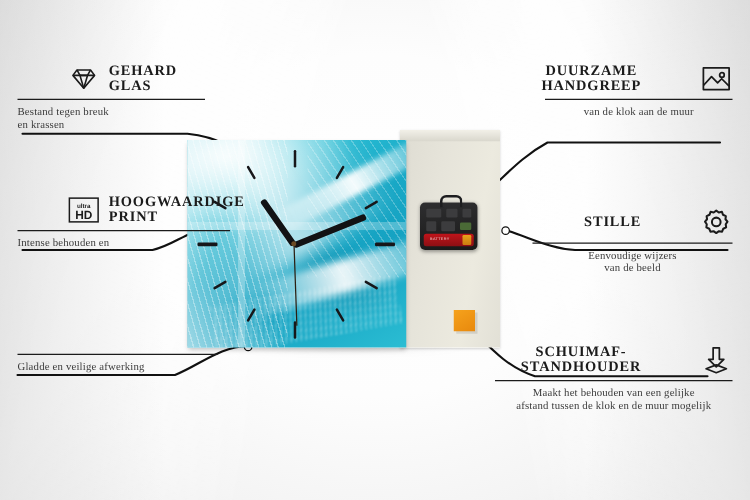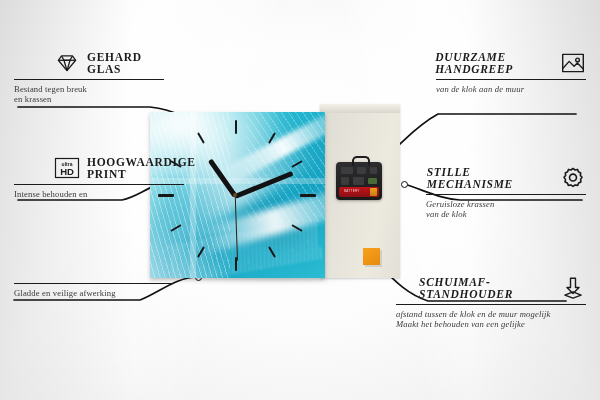--- a/index.html
+++ b/index.html
@@ -92,21 +92,21 @@
   
   .callout{position:absolute;}
   .co-title{font-family:"Liberation Serif", serif;font-weight:bold;font-size:11.5px;
       letter-spacing:.7px;color:#1b1b1b;line-height:12.5px;text-transform:uppercase;}
   .co-rule{height:1px;background:#1b1b1b;margin:3px 0 4px 0;}
   .co-desc{font-family:"Liberation Serif", serif;font-size:8.6px;color:#3a3a3a;
       line-height:10px;letter-spacing:.15px;}
   .co-head{display:flex;align-items:center;gap:7px;}
   .co-left .co-head{justify-content:flex-start;}
   .co-right .co-head{justify-content:flex-end;}
-  .co-right .co-title,.co-right .co-desc{text-align:left;font-style:italic;}
+  .co-right .co-title,.co-right .co-desc{text-align:center;}
   .ico{width:26px;height:26px;flex:0 0 26px;color:#1b1b1b;padding-left:40px;}
   .ico svg{display:block;width:26px;height:26px;}
 
   .connector-layer{position:absolute;inset:0;pointer-events:none;}
   .dot{position:absolute;width:7px;height:7px;border-radius:50%;
       background:#ffffff;border:1.4px solid #111;box-sizing:border-box;}
 </style>
 </head>
 <body>
 
@@ -247,47 +247,46 @@
       </span>
     </div>
     <div class="co-rule"></div>
     <div class="co-desc">van de klok aan de muur</div>
   </div>
 
   <div class="callout co-right" style="left:426px;top:165px;width:160px;">
     <div class="co-head">
       <span>
         <div class="co-title">STILLE</div>
-        <div class="co-title">MECHANISME</div>
       </span>
       <span class="ico">
         <svg viewBox="0 0 24 24" fill="none" stroke="currentColor" stroke-width="1.5" stroke-linejoin="round">
           <path d="M12 3.2 L13.9 4.6 L16.2 4.1 L17 6.3 L19.1 7.3 L18.8 9.6 L20.3 11.4 L19 13.3 L19.3 15.6
                    L17.2 16.6 L16.3 18.8 L14 18.4 L12 19.8 L10 18.4 L7.7 18.8 L6.8 16.6 L4.7 15.6
                    L5 13.3 L3.7 11.4 L5.2 9.6 L4.9 7.3 L7 6.3 L7.8 4.1 L10.1 4.6 Z"></path>
           <circle cx="12" cy="11.6" r="3.2"></circle>
         </svg>
       </span>
     </div>
     <div class="co-rule"></div>
-    <div class="co-desc">Geruisloze krassen</div>
-    <div class="co-desc">van de klok</div>
+    <div class="co-desc">Eenvoudige wijzers</div>
+    <div class="co-desc">van de beeld</div>
   </div>
 
   <div class="callout co-right" style="left:396px;top:275px;width:190px;">
     <div class="co-head">
       <span>
         <div class="co-title">SCHUIMAF-</div>
         <div class="co-title">STANDHOUDER</div>
       </span>
       <span class="ico">
         <svg viewBox="0 0 24 24" fill="none" stroke="currentColor" stroke-width="1.3" stroke-linejoin="round">
           <path d="M9.7 3 H14.3 V11.5 H17.6 L12 17 L6.4 11.5 H9.7 Z"></path>
           <path d="M4.5 18.5 L12 15.6 L19.5 18.5 L12 21.4 Z"></path>
         </svg>
       </span>
     </div>
     <div class="co-rule"></div>
+    <div class="co-desc">Maakt het behouden van een gelijke</div>
     <div class="co-desc">afstand tussen de klok en de muur mogelijk</div>
-    <div class="co-desc">Maakt het behouden van een gelijke</div>
   </div>
 
 </div>
 
 </body></html>

